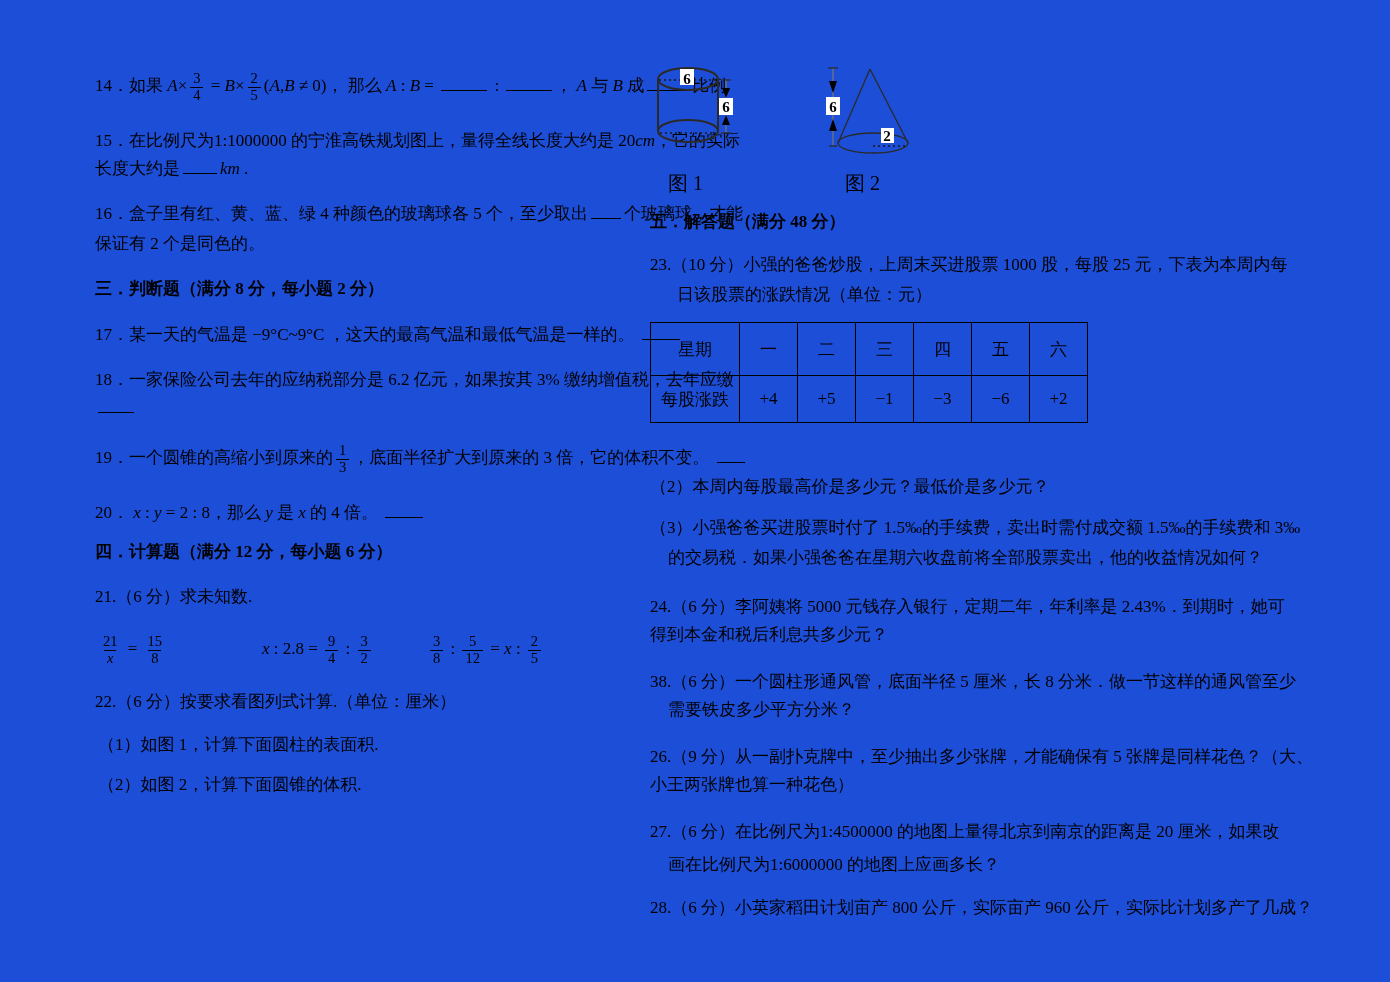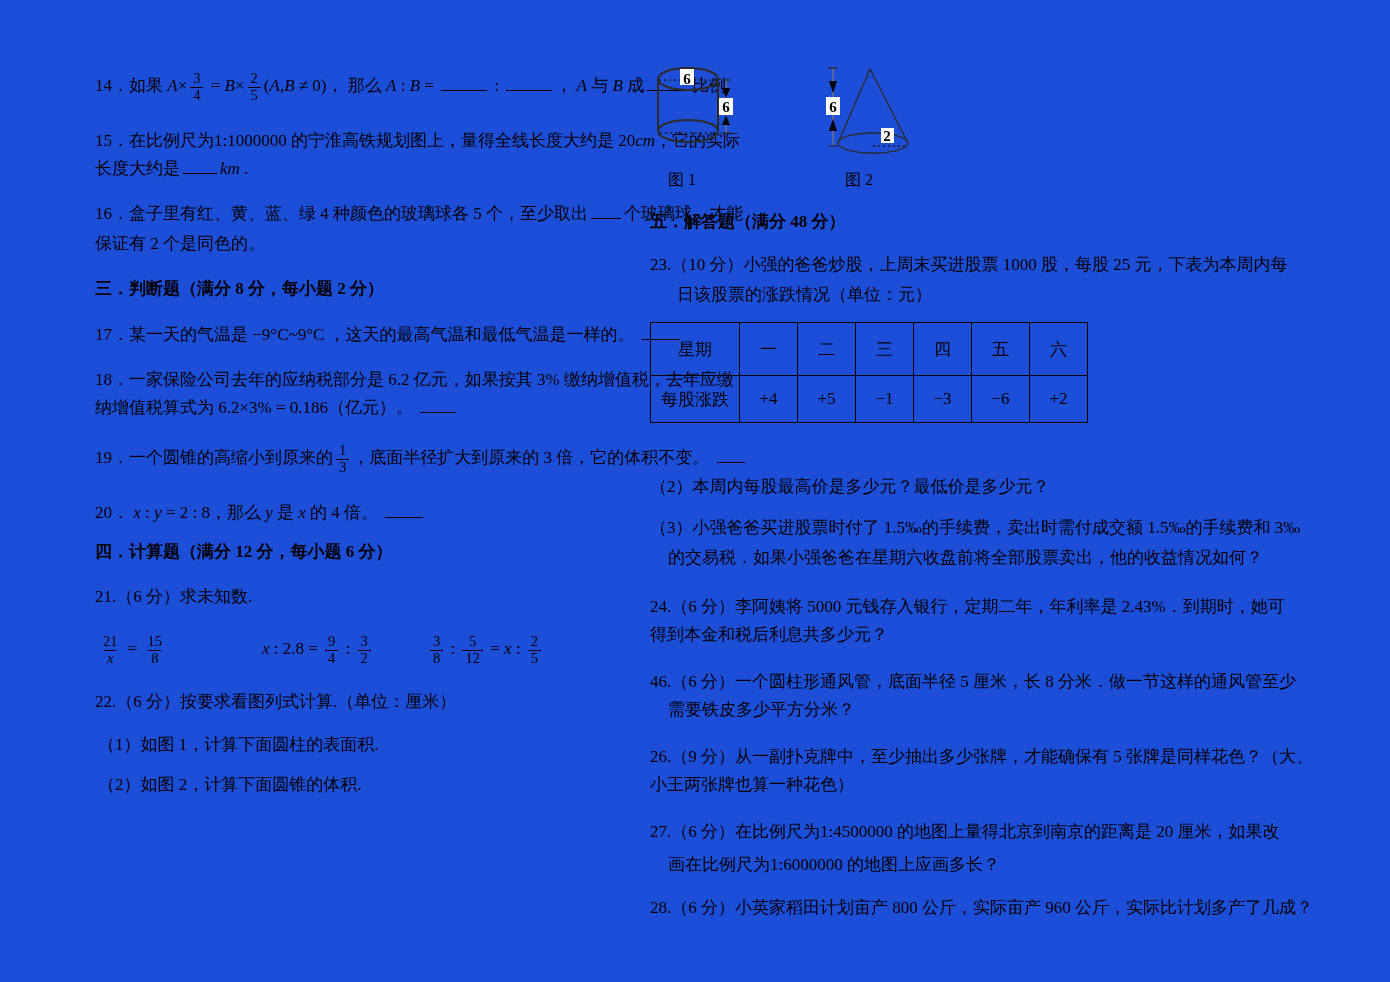--- a/index.html
+++ b/index.html
@@ -33,21 +33,21 @@
   }
   .stock-table td:first-child { width:88px;border-radius:24px; }
   .stock-table tr:first-child td { height:52px; }
   .stock-table tr:last-child  td { height:46px; }
   .fig { position:absolute; }
   .fig .s2 { stroke:#2a2a2a; stroke-width:2; fill:none; }
   .fig .s1 { stroke:#2a2a2a; stroke-width:1.3; fill:none; }
   .fig .dim { stroke:#777; stroke-width:1.2; fill:none; }
   .fig .dot { stroke:#1a1a1a; stroke-width:1.5; fill:none; stroke-dasharray:2 3; }
   .fig .flabel { font-family:"Liberation Serif","DejaVu Serif",serif; font-size:15px; font-weight:bold; fill:#000; }
-  .figcap { position:absolute; font-size:16px; white-space:nowrap; }
+  .figcap { position:absolute; font-size:20px; white-space:nowrap; }
 </style>
 </head>
 <body>
 
 <div class="page">
 
   <div class="col col-left">
     <div class="line mathline" style="top:66px"><span>14．如果 </span><i>A</i><span>×</span><span class="frac">
           <span class="num">3</span>
           <span class="den">4</span>
@@ -55,21 +55,21 @@
           <span class="num">2</span>
           <span class="den">5</span>
         </span><span>(</span><i>A</i><span>,</span><i>B</i><span> ≠ 0)， 那么 </span><i>A</i><span> : </span><i>B</i><span> = </span><span class="blank" style="width: 46px;"></span><span> : </span><span class="blank" style="width: 46px;"></span><span>，  </span><i>A</i><span> 与 </span><i>B</i><span> 成</span><span class="blank" style="width: 42px;"></span><span>比例.</span></div>
     <div class="line" style="top:130px"><span>15．在比例尺为1:1000000 的宁淮高铁规划图上，量得全线长度大约是 20</span><i>cm</i><span>，它的实际</span></div>
     <div class="line" style="top:158px"><span>长度大约是</span><span class="blank" style="width: 34px;"></span><i>km</i><span> .</span></div>
     <div class="line" style="top:203px"><span>16．盒子里有红、黄、蓝、绿 4 种颜色的玻璃球各 5 个，至少取出</span><span class="blank" style="width: 30px;"></span><span>个玻璃球，才能</span></div>
     <div class="line" style="top:233px">保证有 2 个是同色的。</div>
     <div class="line heading" style="top:278px">三．判断题（满分 8 分，每小题 2 分）</div>
     <div class="line" style="top:324px"><span>17．某一天的气温是 −9°C~9°C ，这天的最高气温和最低气温是一样的。 </span><span class="blank" style="width: 38px;"></span></div>
     <div class="line" style="top:369px">18．一家保险公司去年的应纳税部分是 6.2 亿元，如果按其 3% 缴纳增值税，去年应缴</div>
-    <div class="line" style="top:397px"><span>纳增值税算式为 6.2×3% = 0.186（亿元）。 </span><span class="blank" style="width: 36px;"></span></div>
+    <div class="line" style="top:397px"><span class="blank" style="width: 36px;"></span></div>
     <div class="line mathline" style="top:438px"><span>19．一个圆锥的高缩小到原来的</span><span class="frac">
           <span class="num">1</span>
           <span class="den">3</span>
         </span><span>，底面半径扩大到原来的 3 倍，它的体积不变。 </span><span class="blank" style="width: 28px;"></span></div>
     <div class="line" style="top:502px"><span>20．  </span><i>x</i><span> : </span><i>y</i><span> = 2 : 8，那么 </span><i>y</i><span> 是 </span><i>x</i><span> 的 4 倍。 </span><span class="blank" style="width: 38px;"></span></div>
     <div class="line heading" style="top:541px">四．计算题（满分 12 分，每小题 6 分）</div>
     <div class="line" style="top:586px">21.（6 分）求未知数.</div>
     <div class="line mathline" style="top:629px;left:2px"><span class="frac">
           <span class="num">21</span>
           <span class="den it">x</span>
@@ -162,21 +162,21 @@
             <td>+2</td>
           </tr>
       </tbody>
     </table>
 
     <div class="line" style="top:476px">（2）本周内每股最高价是多少元？最低价是多少元？</div>
     <div class="line" style="top:517px">（3）小强爸爸买进股票时付了 1.5‰的手续费，卖出时需付成交额 1.5‰的手续费和 3‰</div>
     <div class="line" style="top:547px;left:18px">的交易税．如果小强爸爸在星期六收盘前将全部股票卖出，他的收益情况如何？</div>
     <div class="line" style="top:596px">24.（6 分）李阿姨将 5000 元钱存入银行，定期二年，年利率是 2.43%．到期时，她可</div>
     <div class="line" style="top:624px">得到本金和税后利息共多少元？</div>
-    <div class="line" style="top:671px">46.（6 分）一个圆柱形通风管，底面半径 5 厘米，长 8 分米．做一节这样的通风管至少</div>
+    <div class="line" style="top:671px">38.（6 分）一个圆柱形通风管，底面半径 5 厘米，长 8 分米．做一节这样的通风管至少</div>
     <div class="line" style="top:699px;left:18px">需要铁皮多少平方分米？</div>
     <div class="line" style="top:746px">26.（9 分）从一副扑克牌中，至少抽出多少张牌，才能确保有 5 张牌是同样花色？（大、</div>
     <div class="line" style="top:774px">小王两张牌也算一种花色）</div>
     <div class="line" style="top:821px">27.（6 分）在比例尺为1:4500000 的地图上量得北京到南京的距离是 20 厘米，如果改</div>
     <div class="line" style="top:854px;left:18px">画在比例尺为1:6000000 的地图上应画多长？</div>
     <div class="line" style="top:897px">28.（6 分）小英家稻田计划亩产 800 公斤，实际亩产 960 公斤，实际比计划多产了几成？</div>
   </div>
 
 </div>
 

